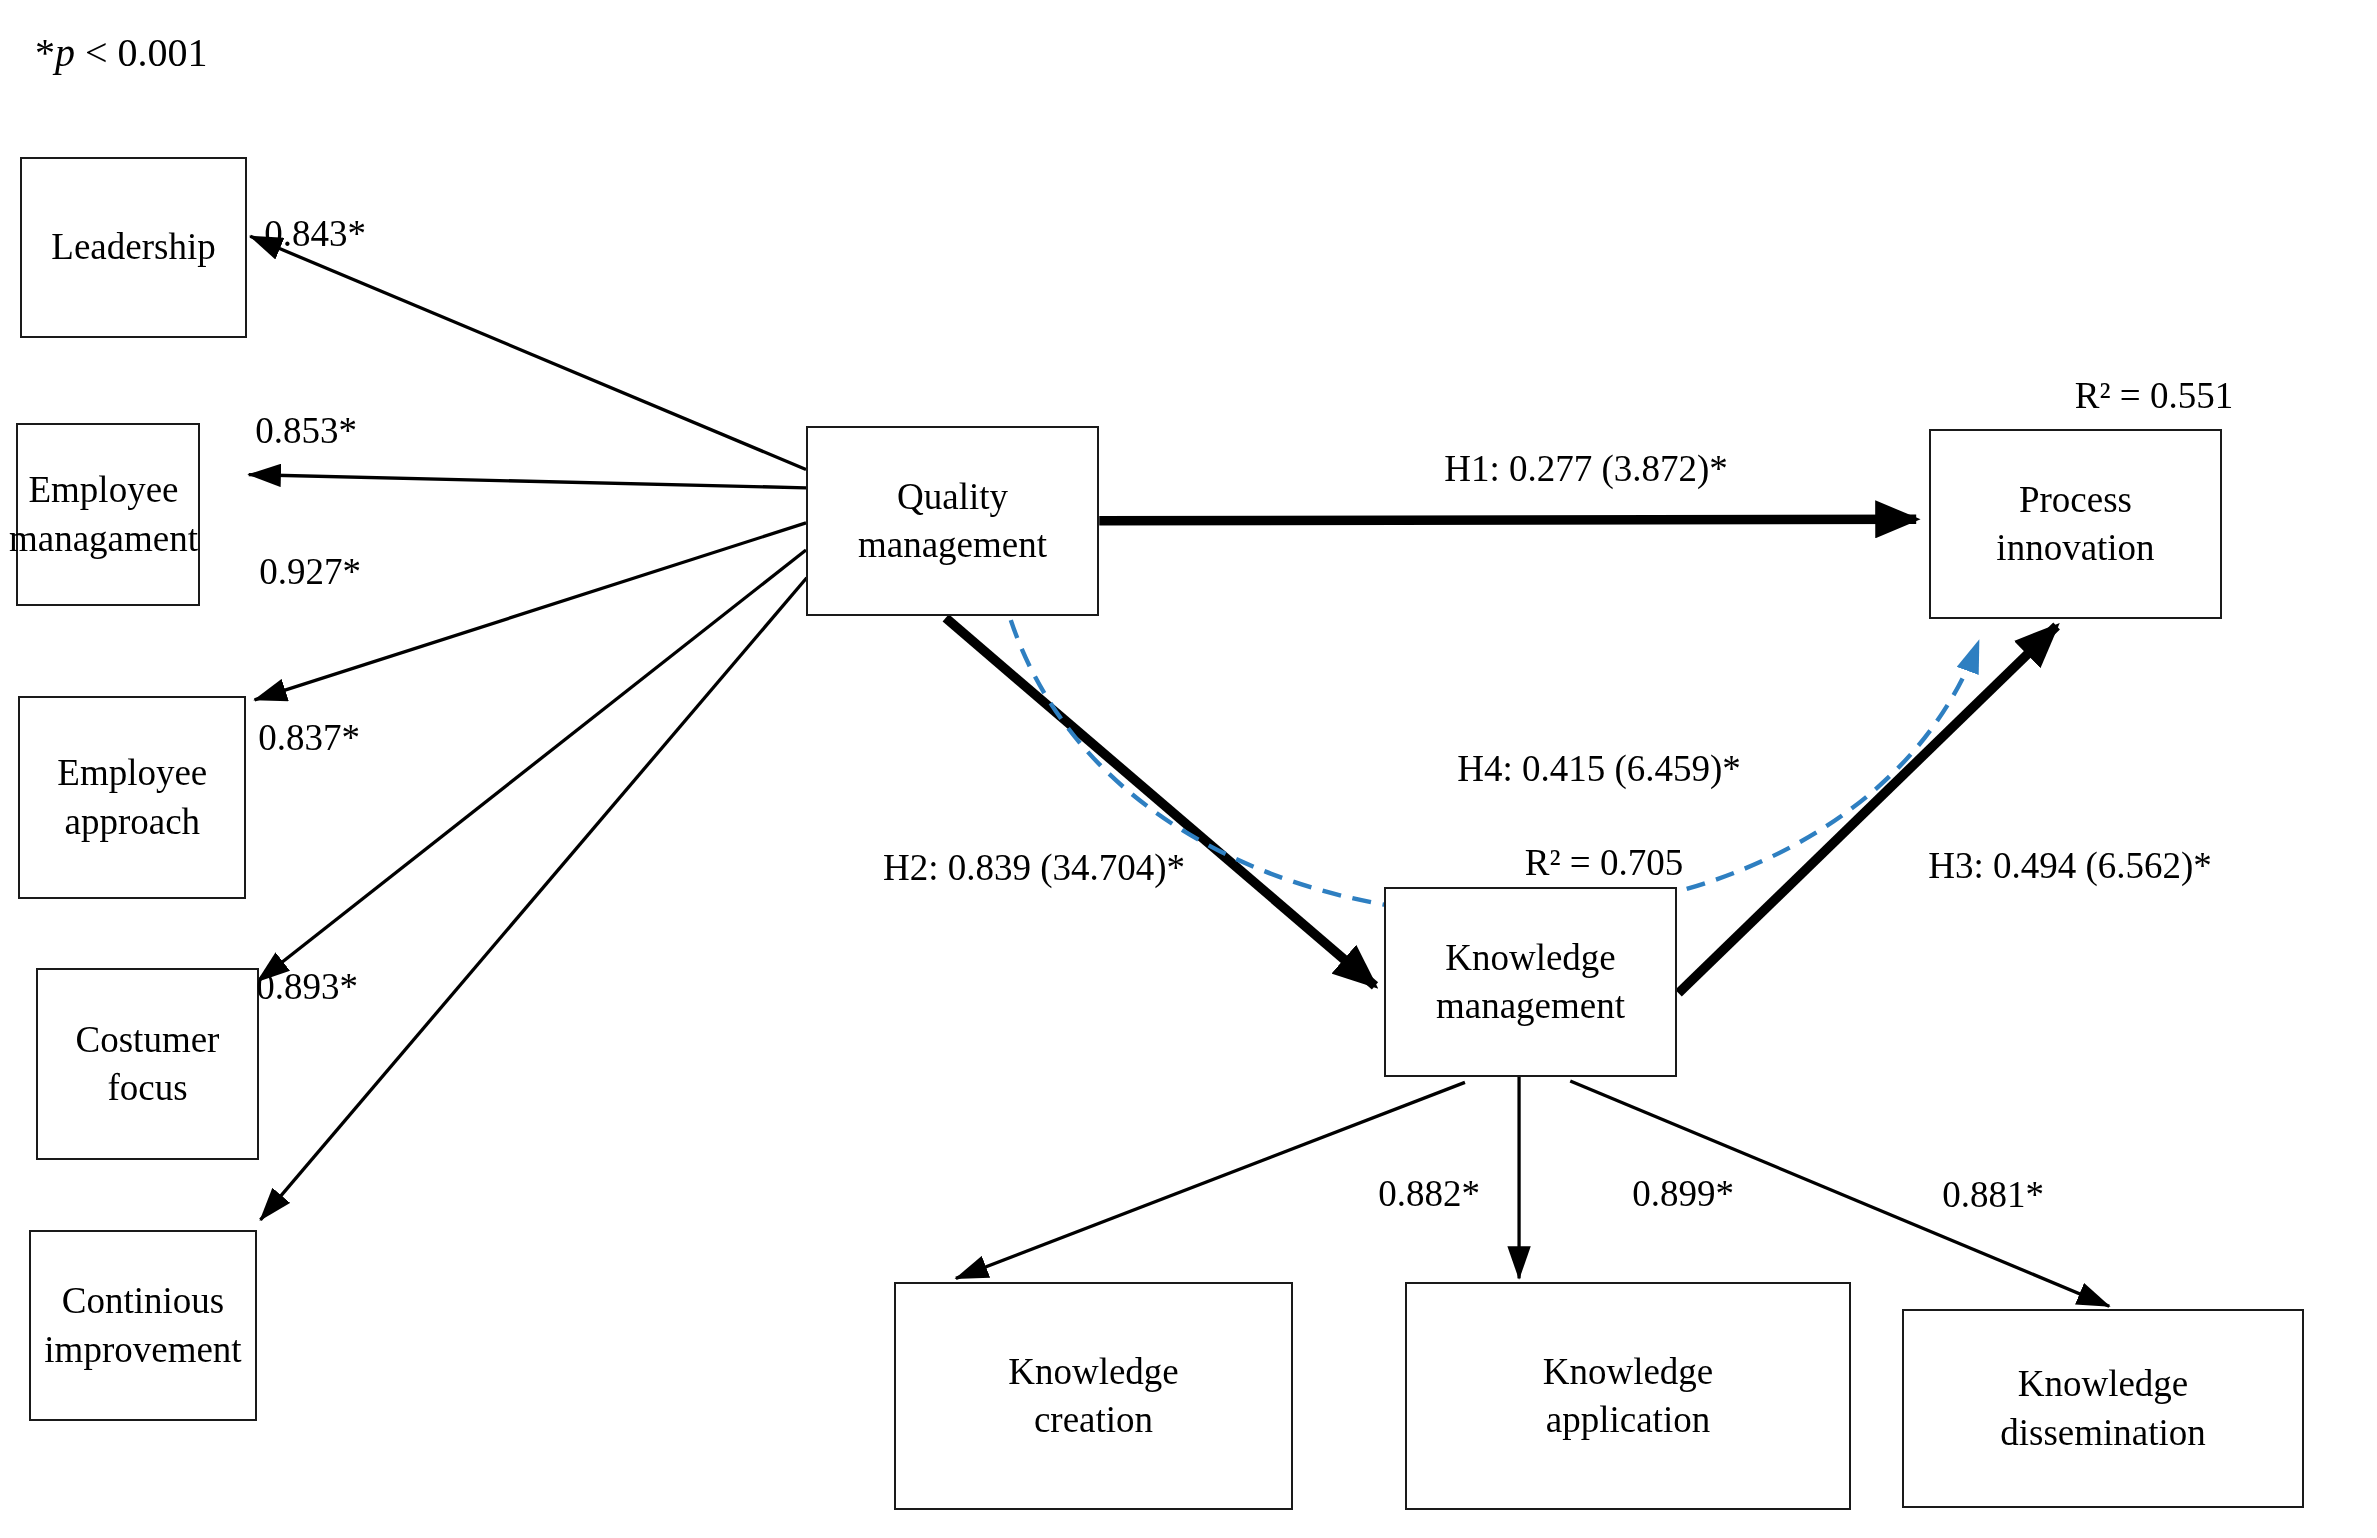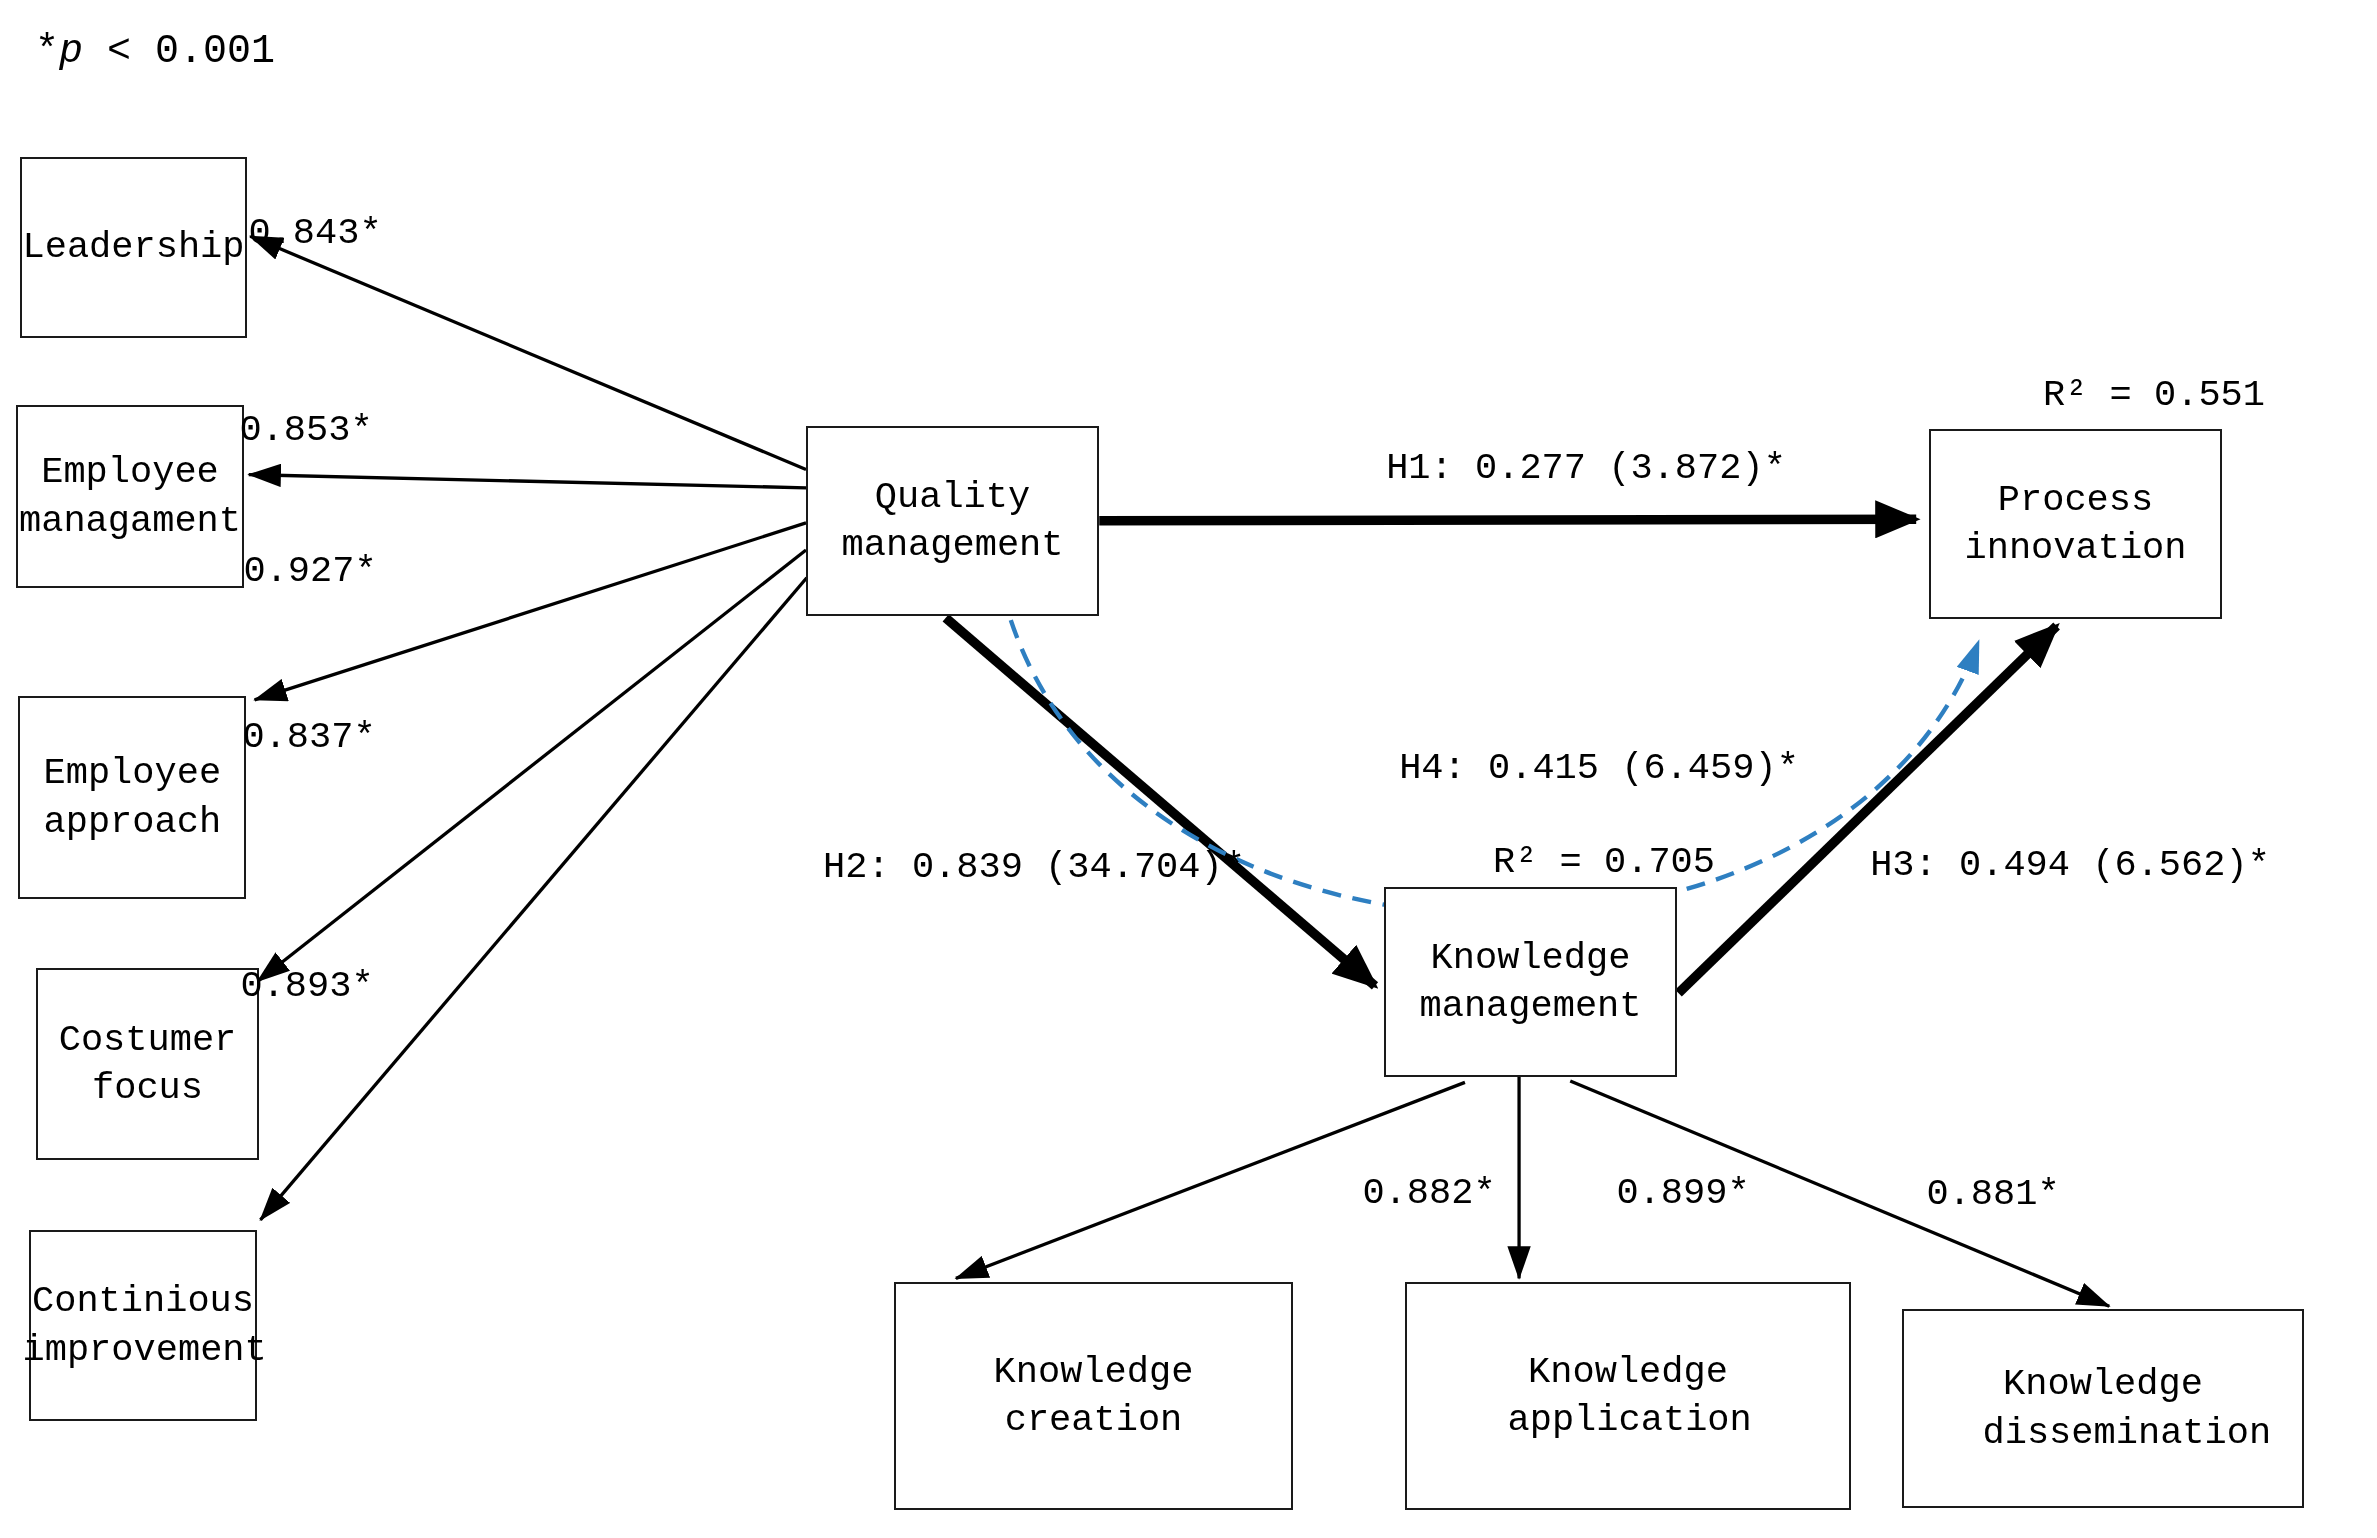--- a/index.html
+++ b/index.html
@@ -1,21 +1,21 @@
 <!DOCTYPE html>
 <html style="font-size:11.7px"><head>
 <meta charset="utf-8">
 <style>
   html,body{margin:0;padding:0;background:#ffffff;}
   .canvas{
     position:relative;
     width:2377px;
     height:1538px;
     background:#ffffff;
-    font-family:Liberation Mono, monospace;
+    font-family:Liberation Serif, serif;
     color:#000;
   }
   .layer{position:absolute;left:0;top:0;width:100%;height:100%;}
   .box{
     position:absolute;
     border:2.9px solid #1a1a1a;
     background:#ffffff;
     display:flex;
     align-items:center;
     justify-content:center;
@@ -75,21 +75,21 @@
     <line x1="1293" y1="845" x2="1880" y2="1348" stroke="#000" stroke-width="13" marker-end="url(#thickArrow)"></line>
     <line x1="2295" y1="1358" x2="2812" y2="856" stroke="#000" stroke-width="13" marker-end="url(#thickArrow)"></line>
     <path d="M1382,848 C1560,1380 2520,1380 2705,878" stroke="#2e7fc1" stroke-width="6" stroke-dasharray="26 16" fill="none" marker-end="url(#blueArrow)"></path>
   </svg>
 
   <div class="note"><span>*</span><span class="ital">p</span><span> &lt; 0.001</span></div>
 
   <div class="box indicator" style="left:20px;top:157px;width:227px;height:181px;text-align:center;">
     <div class="txt">Leadership</div>
   </div>
-  <div class="box indicator" style="left:16px;top:405px;width:228px;height:183px;justify-content:flex-end;">
+  <div class="box indicator" style="left:16px;top:423px;width:184px;height:183px;justify-content:flex-end;">
     <div class="txt">Employee managament</div>
   </div>
   <div class="box indicator" style="left:18.3px;top:696px;width:228px;height:203px;">
     <div class="txt">Employee approach</div>
   </div>
   <div class="box indicator" style="left:36px;top:968px;width:223px;height:192px;">
     <div class="txt">Costumer focus</div>
   </div>
   <div class="box indicator" style="left:29px;top:1230px;width:228px;height:191px;">
     <div class="txt">Continious improvement</div>

